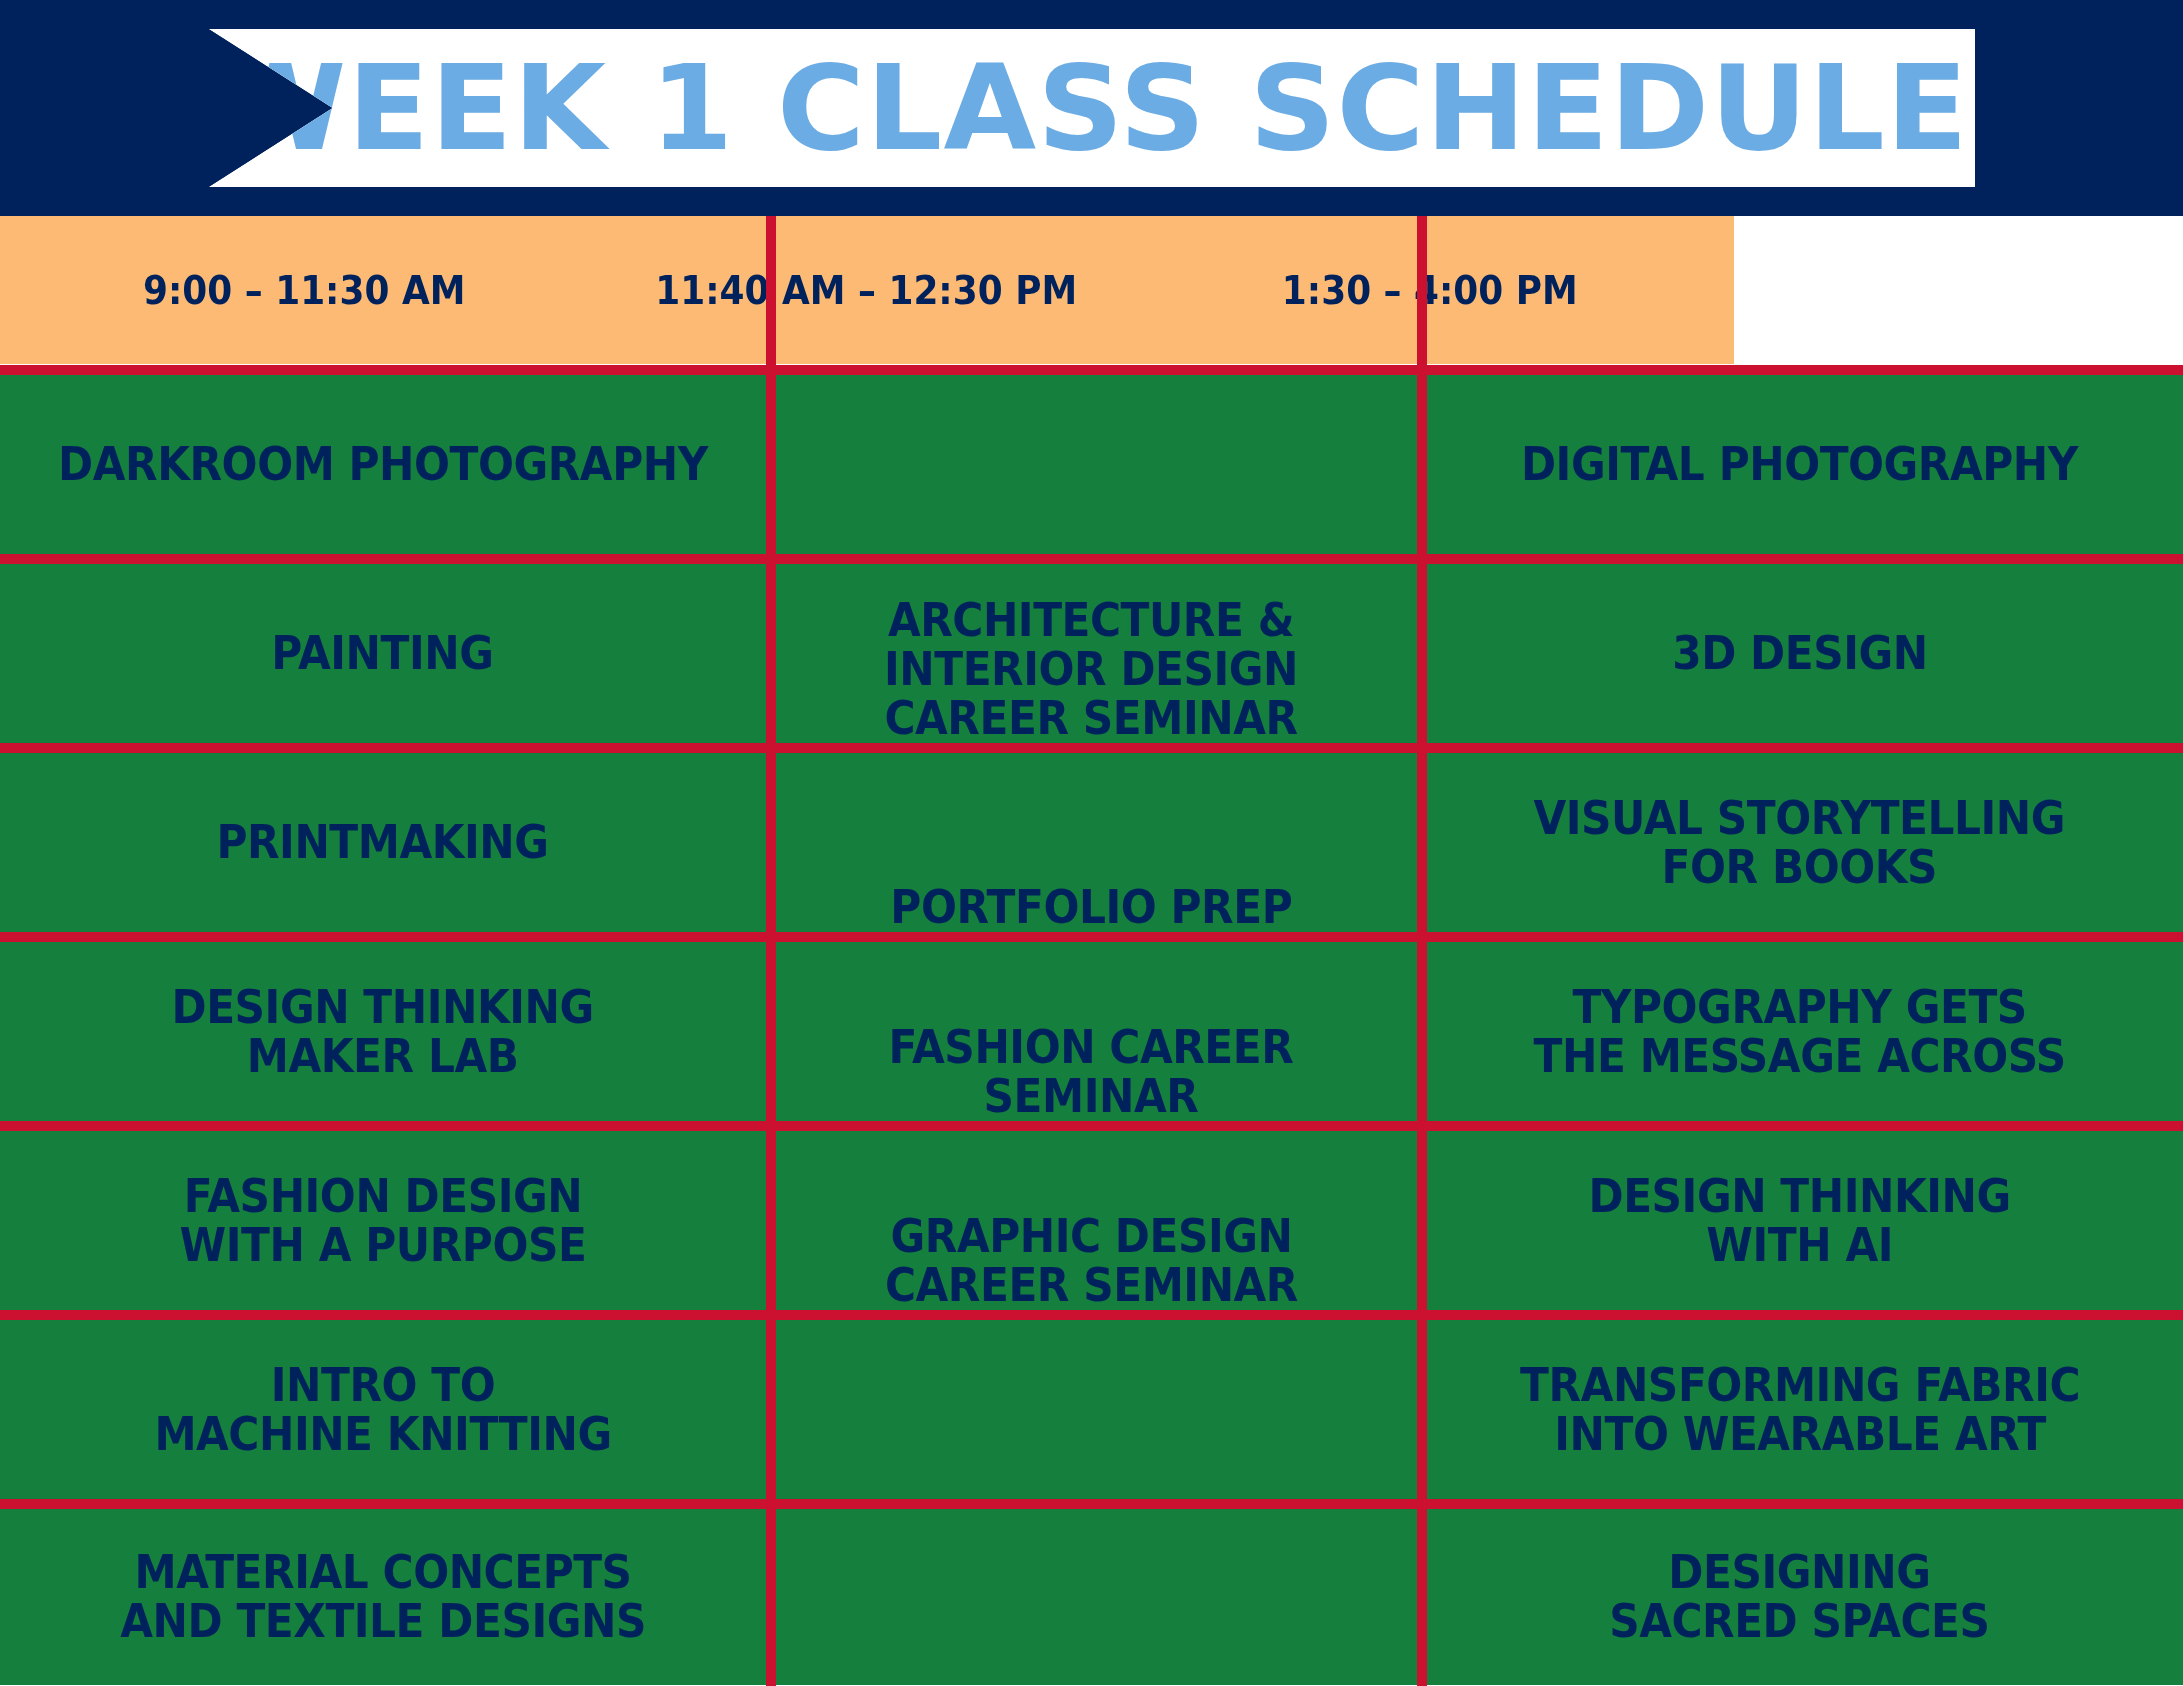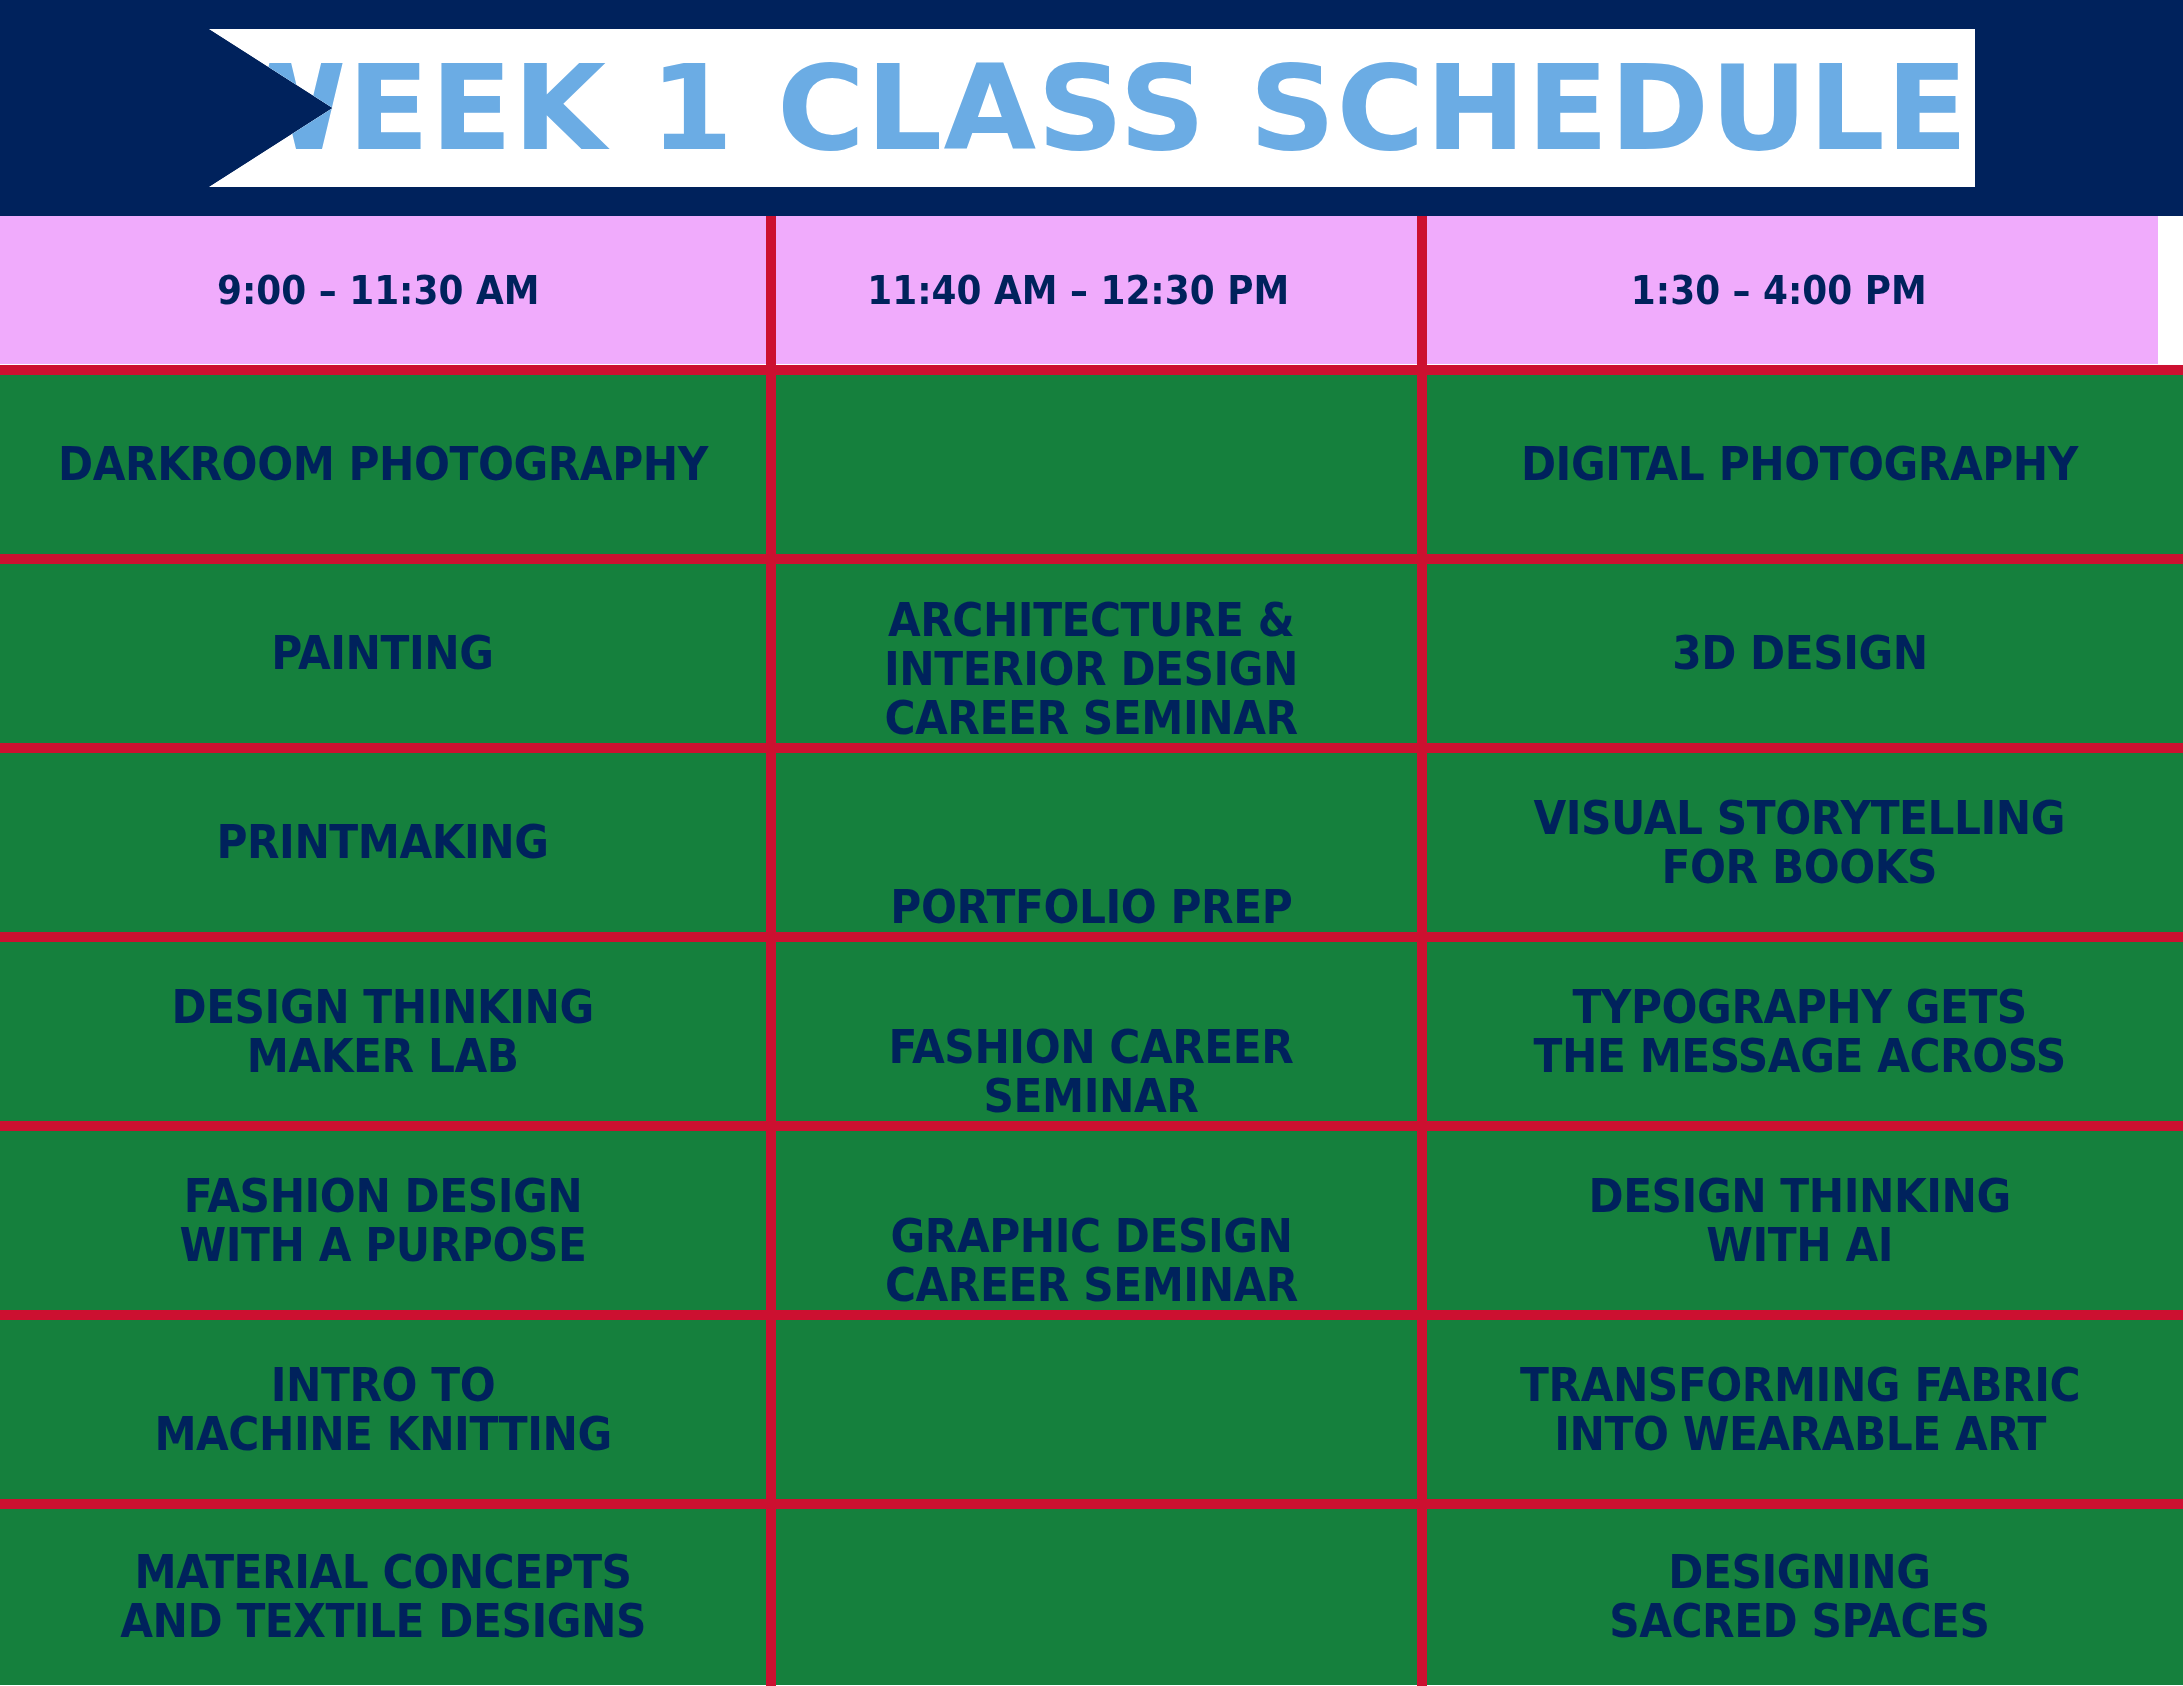--- a/index.html
+++ b/index.html
@@ -66,23 +66,23 @@
     white-space: nowrap;
     transform: scaleX(1.06) scaleY(1.04);
     text-align: center;
   }
 
   
   .time-header {
     position: absolute;
     left: 0;
     top: 216px;
-    width: 2158px;
+    width: 1734px;
     height: 148px;
-    background: #f0abfc;
+    background: #fdba74;
     display: flex;
   }
 
   .time-cell {
     height: 100%;
     display: flex;
     align-items: center;
     justify-content: center;
     color: #00225C;
     font-family: "DejaVu Sans", sans-serif;

